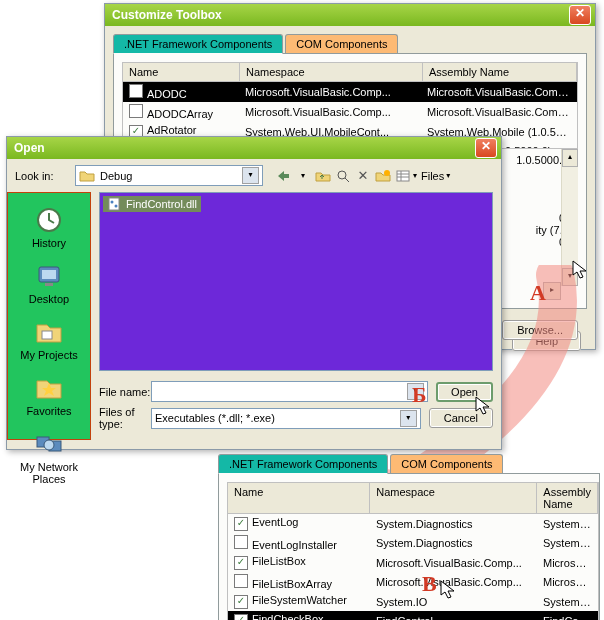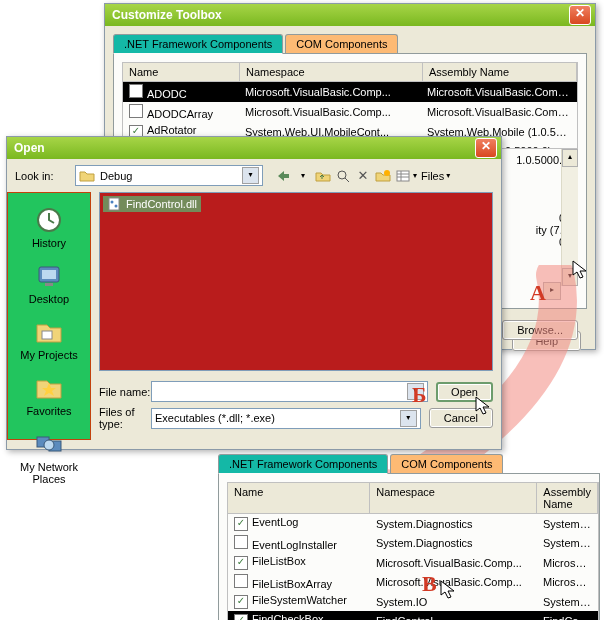--- a/index.html
+++ b/index.html
@@ -189,21 +189,21 @@
         <div class="place">
           <svg width="32" height="30">
             <rect x="4" y="8" width="12" height="10" fill="#5b8bbd" stroke="#3a5a7a"></rect>
             <rect x="16" y="12" width="12" height="10" fill="#5b8bbd" stroke="#3a5a7a"></rect>
             <circle cx="16" cy="16" r="5" fill="#bcd9f0" stroke="#3a5a7a"></circle>
           </svg>
           <div>My Network Places</div>
         </div>
       </div>
     <div style="flex:1;display:flex;flex-direction:column">
-      <div style="flex:1;background:#b91c1c;border:1px solid #7f9db9;margin:0 8px;padding:3px">
+      <div style="flex:1;background:#6d28d9;border:1px solid #7f9db9;margin:0 8px;padding:3px">
         <div style="background:#738b5a;color:#fff;display:inline-flex;align-items:center;padding:1px 4px">
           <svg width="16" height="14">
               <rect x="2" y="1" width="10" height="12" fill="#fff" stroke="#888"></rect>
               <circle cx="5" cy="5" r="1.5" fill="#4a80c0"></circle>
               <circle cx="9" cy="9" r="1.5" fill="#4a80c0"></circle>
             </svg>
           <span style="margin-left:3px">FindControl.dll</span>
         </div>
       </div>
       <div style="padding:6px 8px">

